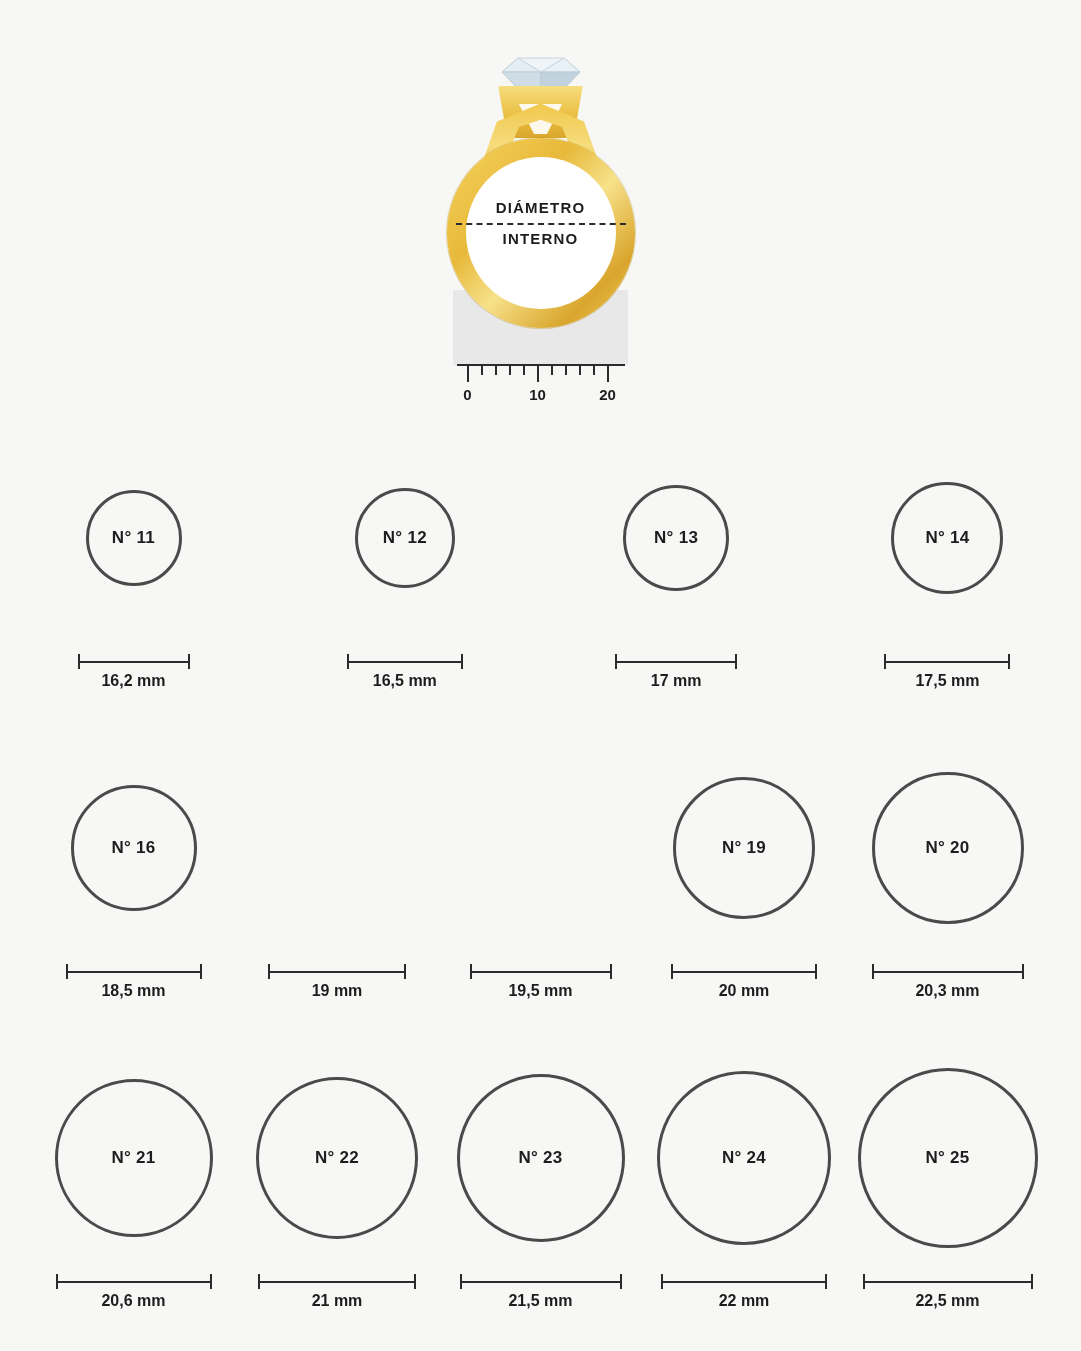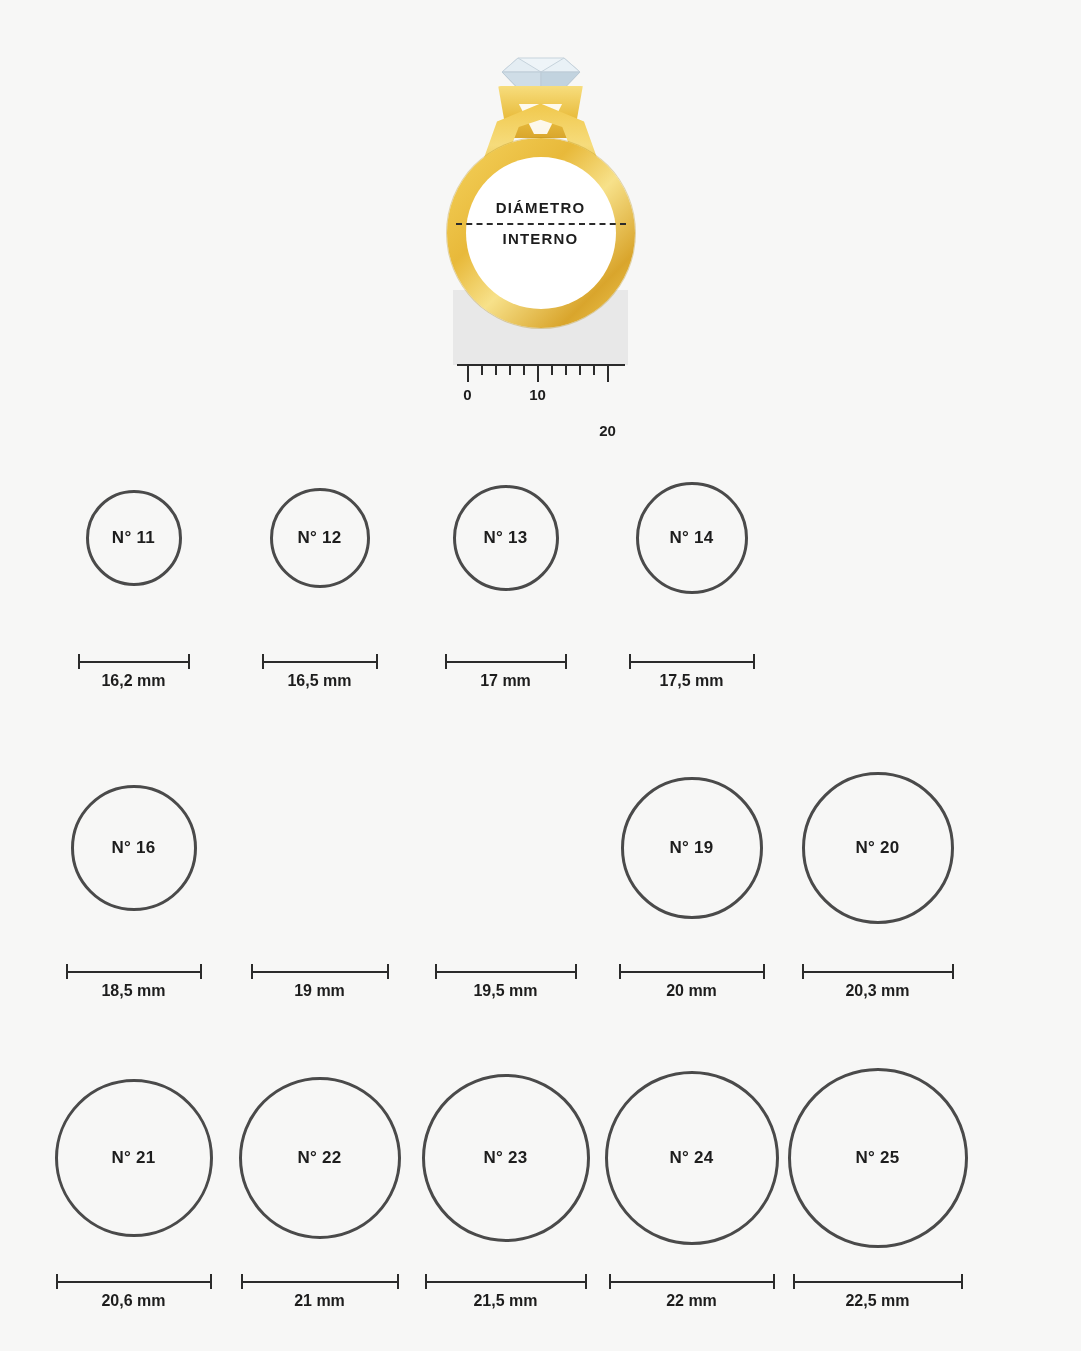--- a/index.html
+++ b/index.html
@@ -162,20 +162,21 @@
 
   
   .grid {
     position: relative;
     width: 1000px;
     margin: 0 auto;
     padding-top: 28px;
   }
   .row {
     display: flex;
+    justify-content: space-between;
     align-items: flex-end;
     margin-bottom: 58px;
   }
   .cell {
     width: 186px;
     display: flex;
     flex-direction: column;
     align-items: center;
   }
   .circle-wrap {
@@ -269,21 +270,21 @@
         <div class="tick small" style="left:52px;"></div>
         <div class="tick small" style="left:66px;"></div>
         <div class="tick big" style="left:80px;"></div>
         <div class="tick small" style="left:94px;"></div>
         <div class="tick small" style="left:108px;"></div>
         <div class="tick small" style="left:122px;"></div>
         <div class="tick small" style="left:136px;"></div>
         <div class="tick big" style="left:150px;"></div>
         <div class="ruler-num" style="left:11px;">0</div>
         <div class="ruler-num" style="left:81px;">10</div>
-        <div class="ruler-num" style="left:151px;margin-top:36px;">20</div>
+        <div class="ruler-num" style="left:151px;">20</div>
       </div>
     </div>
   </div>
 
   <div class="grid">
 
     <div class="row">
       <div class="cell">
         <div class="circle-wrap">
             <div class="circle" style="width:96px;height:96px;">

